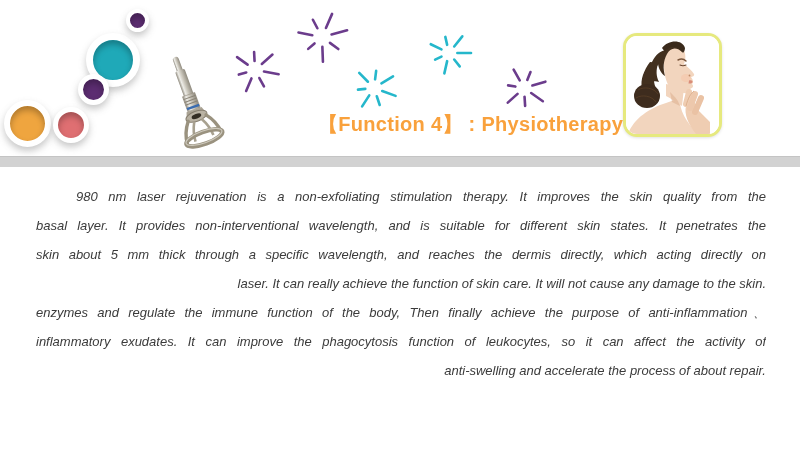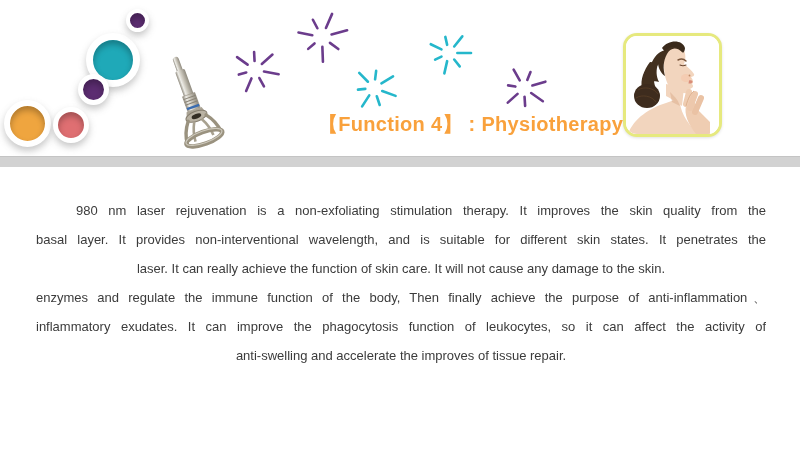--- a/index.html
+++ b/index.html
@@ -26,26 +26,27 @@
     border:3px solid var(--photo-border,#E6E97E);border-radius:14px;background:#fff;
     overflow:hidden;box-shadow:0 1px 3px rgba(0,0,0,.12);
   }
   
   .divider{
     position:absolute;left:0;top:156px;width:800px;height:11px;
     background:var(--divider,#D2D2D2);border-top:1px solid #c4c4c4;box-sizing:border-box;
   }
   
   .body-text{
-    position:absolute;left:36px;top:196px;width:730px;color:var(--text,#3B3B3B);
+    position:absolute;left:36px;top:182px;width:730px;color:var(--text,#3B3B3B);
     font-size:13px;
+    font-style:italic;
   }
   .bline{height:29px;line-height:29px;overflow:hidden;}
   .bline.jst{text-align:justify;text-align-last:justify;}
-  .bline.last{text-align:center;}
+  .bline.last{text-align:right;}
   .bline.indent{text-indent:40px;}
   
   .device-svg{position:absolute;left:146px;top:52px;}
 </style>
 </head>
 <body>
 
 <div class="slide">
 
   <div id="circles">
@@ -160,19 +161,20 @@
       <path d="M75 62 L69 76" stroke="#EAC2A4" stroke-width="6" stroke-linecap="round"></path>
       <path d="M60 70 C62 62 65 57 68 55" stroke="#D9A986" stroke-width="0.8" fill="none"></path>
     </svg>
   </div>
 
   <div class="divider"></div>
 
   <div class="body-text">
     <div class="bline jst indent">980 nm laser rejuvenation is a non-exfoliating stimulation therapy. It improves the skin quality from the</div>
     <div class="bline jst">basal layer. It provides non-interventional wavelength, and is suitable for different skin states. It penetrates the</div>
+    <div class="bline jst">skin about 5 mm thick through a specific wavelength, and reaches the dermis directly, which acting directly on</div>
     <div class="bline last">laser. It can really achieve the function of skin care. It will not cause any damage to the skin.</div>
     <div class="bline jst">enzymes and regulate the immune function of the body, Then finally achieve the purpose of anti-inflammation、</div>
     <div class="bline jst">inflammatory exudates. It can improve the phagocytosis function of leukocytes, so it can affect the activity of</div>
-    <div class="bline last">anti-swelling and accelerate the improves of tissue repair.</div>
+    <div class="bline last">anti-swelling and accelerate the process of about repair.</div>
   </div>
 
 </div>
 
 </body></html>

